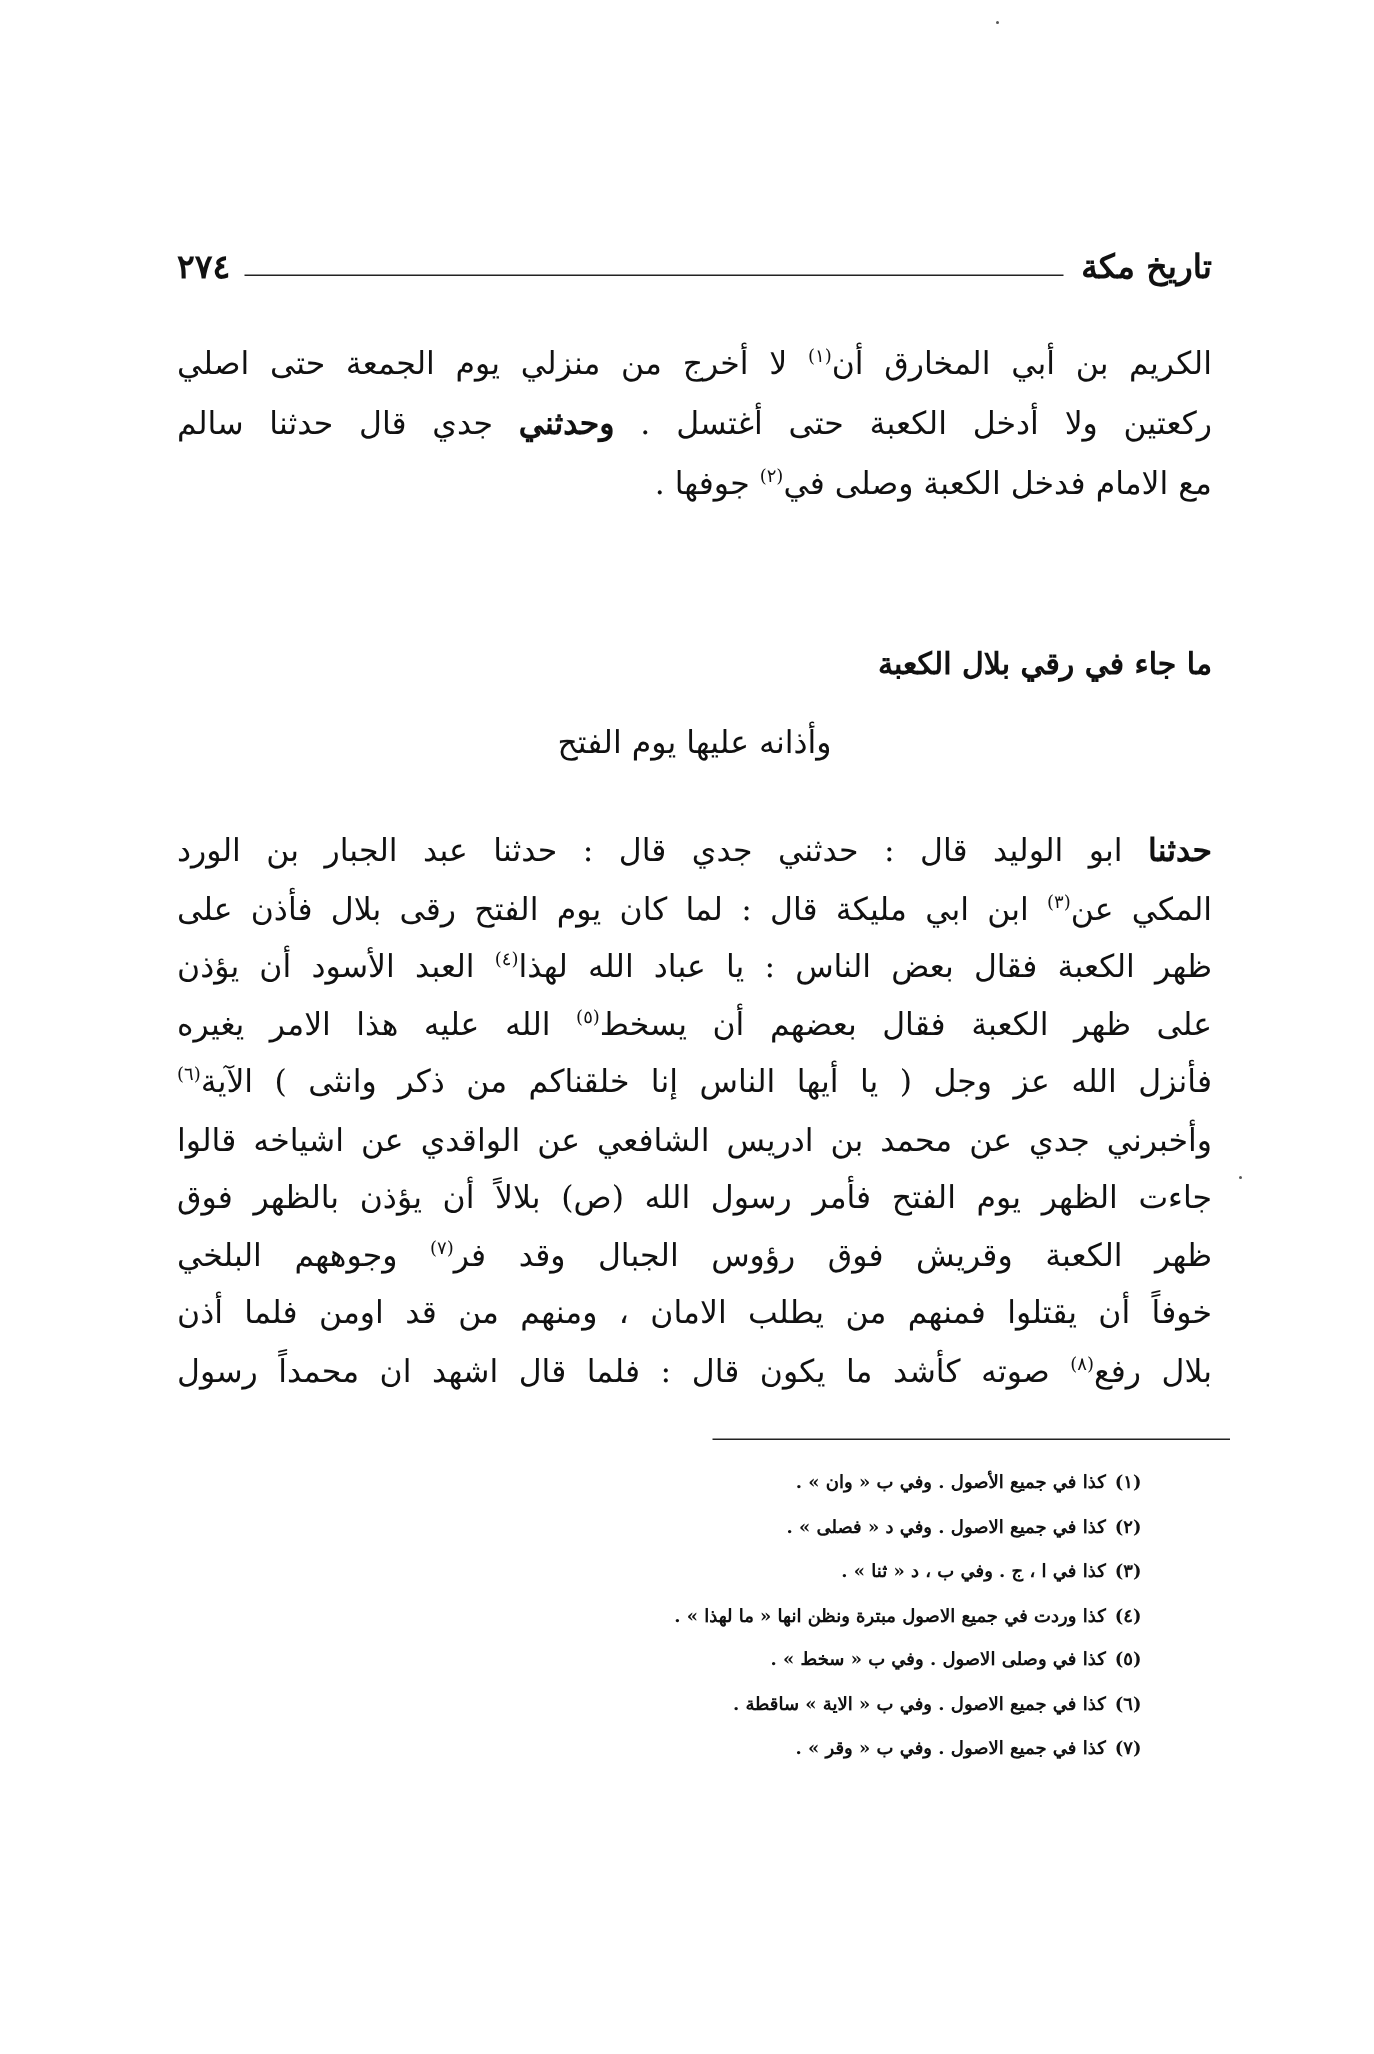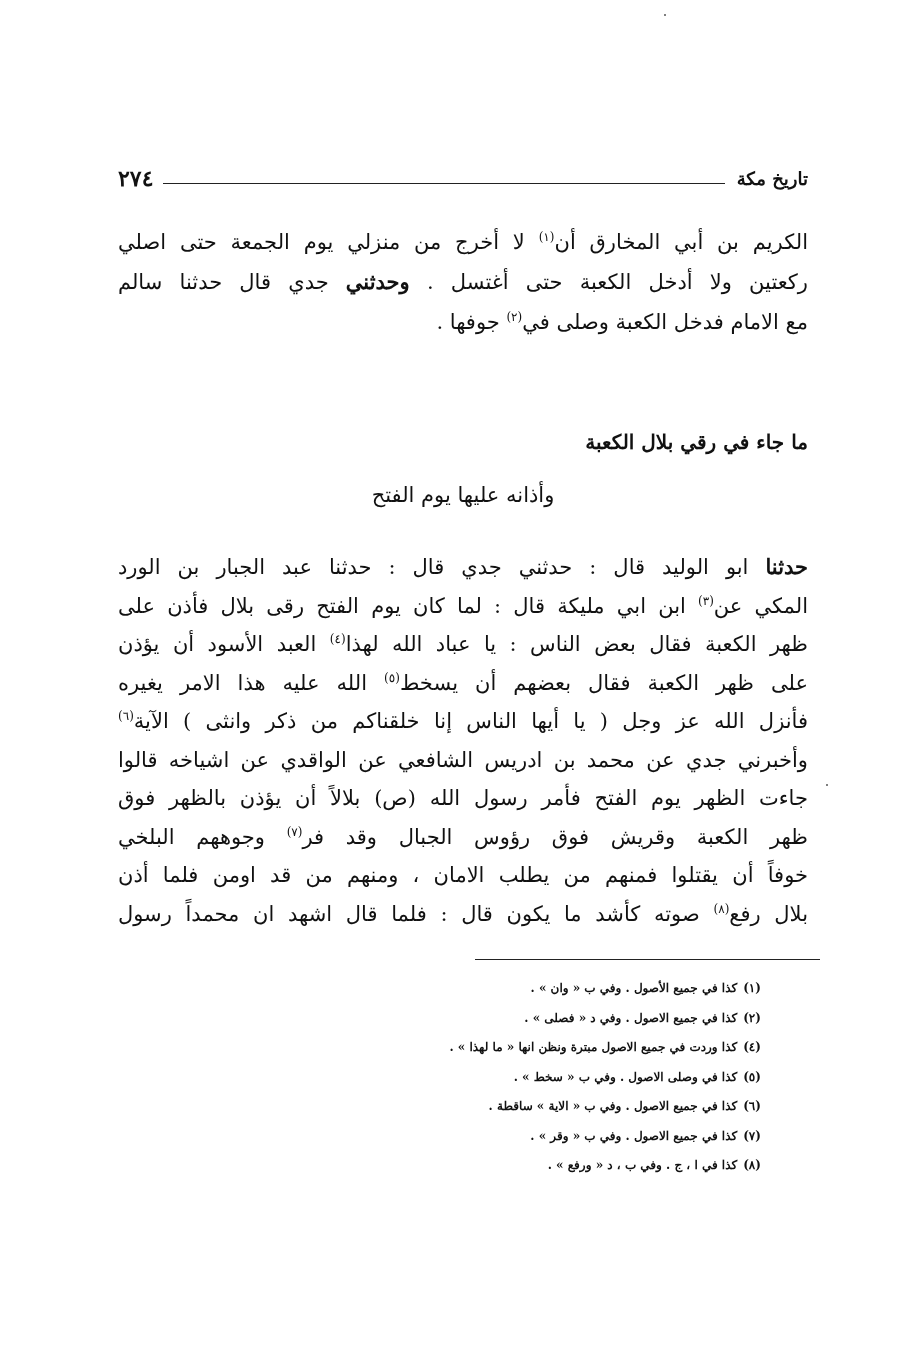--- a/index.html
+++ b/index.html
@@ -32,21 +32,21 @@
       position: absolute;
       top: 160px;
       left: 118px;
       width: 690px;
       height: 36px;
       direction: rtl;
       display: flex;
       align-items: center;
     }
     .running-title {
-      font-size: 18px;
+      font-size: 22px;
       font-weight: bold;
       white-space: nowrap;
       margin-left: 12px;
     }
     .header-rule {
       flex: 1;
       height: 0;
       border-top: 1.5px solid #222;
       margin-top: 10px;
     }
@@ -160,20 +160,20 @@
     <span class="line">جاءت الظهر يوم الفتح فأمر رسول الله (ص) بلالاً أن يؤذن بالظهر فوق</span>
     <span class="line"><span>ظهر الكعبة وقريش فوق رؤوس الجبال وقد فر</span><sup class="fn">(٧)</sup><span> وجوههم البلخي</span></span>
     <span class="line">خوفاً أن يقتلوا فمنهم من يطلب الامان ، ومنهم من قد اومن فلما أذن</span>
     <span class="line"><span>بلال رفع</span><sup class="fn">(٨)</sup><span> صوته كأشد ما يكون قال : فلما قال اشهد ان محمداً رسول</span></span>
   </div>
 
   <div class="footnote-rule"></div>
   <div class="footnotes">
     <span class="footnote"><span class="fn-num">(١)</span><span>كذا في جميع الأصول . وفي ب « وان » .</span></span>
     <span class="footnote"><span class="fn-num">(٢)</span><span>كذا في جميع الاصول . وفي د « فصلى » .</span></span>
+    <span class="footnote"><span class="fn-num">(٣)</span><span>كذا في ا ، ج . وفي ب ، د « ثنا » .</span></span>
     <span class="footnote"><span class="fn-num">(٤)</span><span>كذا وردت في جميع الاصول مبترة ونظن انها « ما لهذا » .</span></span>
     <span class="footnote"><span class="fn-num">(٥)</span><span>كذا في وصلى الاصول . وفي ب « سخط » .</span></span>
     <span class="footnote"><span class="fn-num">(٦)</span><span>كذا في جميع الاصول . وفي ب « الاية » ساقطة .</span></span>
     <span class="footnote"><span class="fn-num">(٧)</span><span>كذا في جميع الاصول . وفي ب « وقر » .</span></span>
-    <span class="footnote"><span class="fn-num">(٨)</span><span>كذا في ا ، ج . وفي ب ، د « ورفع » .</span></span>
   </div>
 
 </div>
 
 </body></html>

